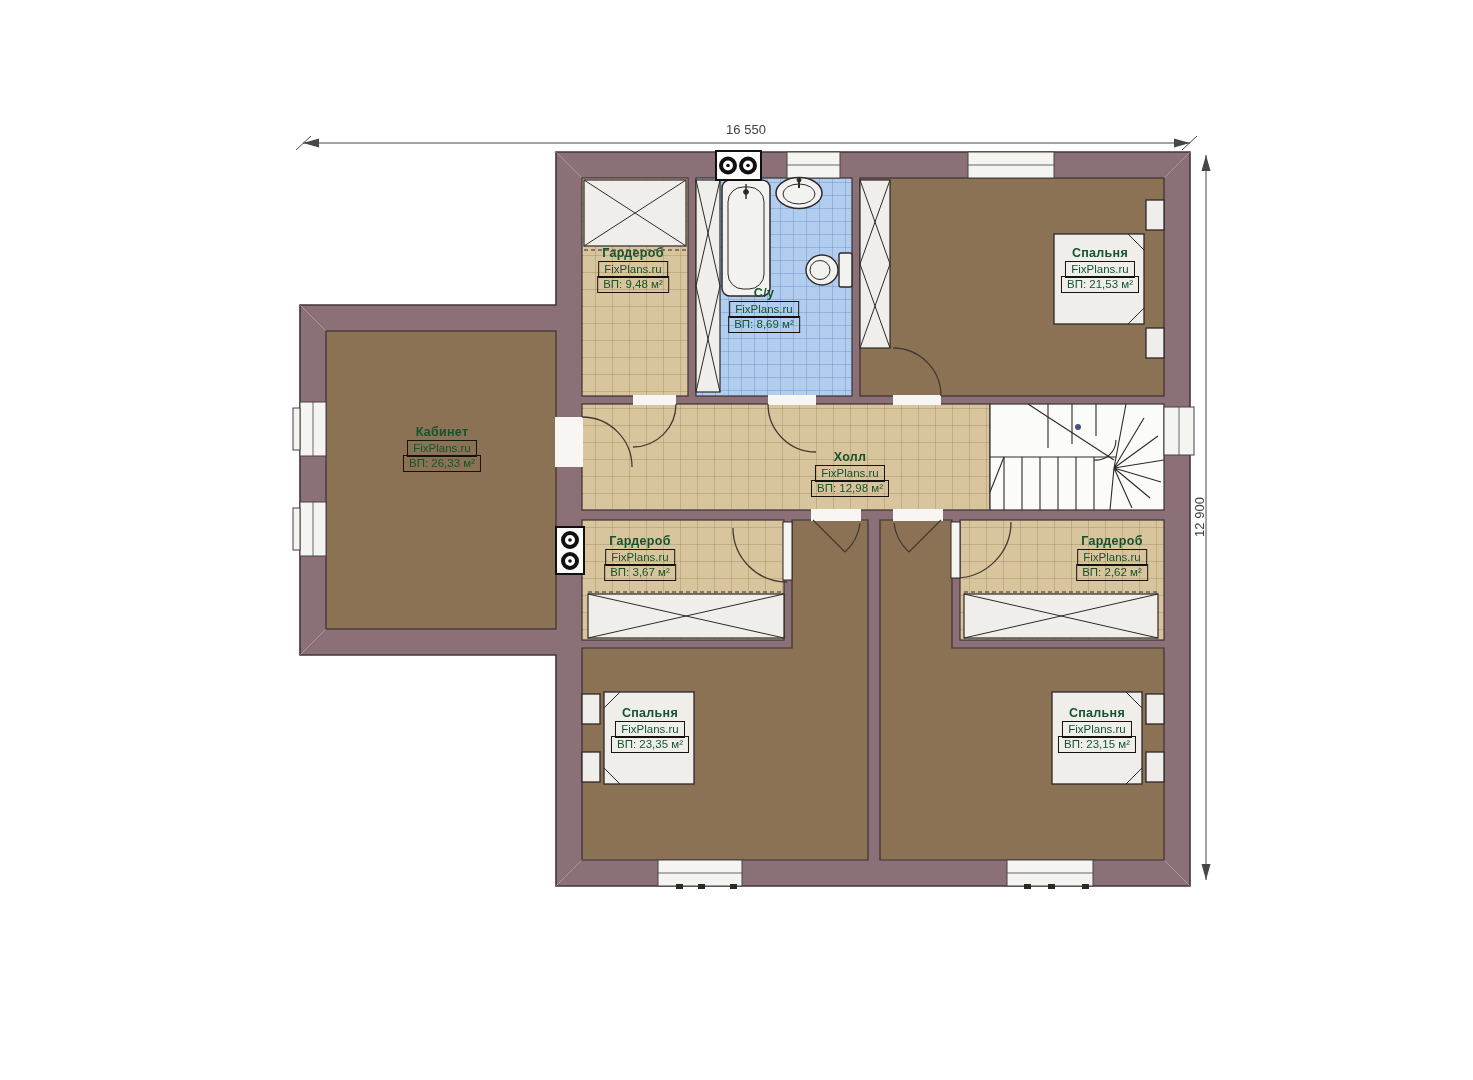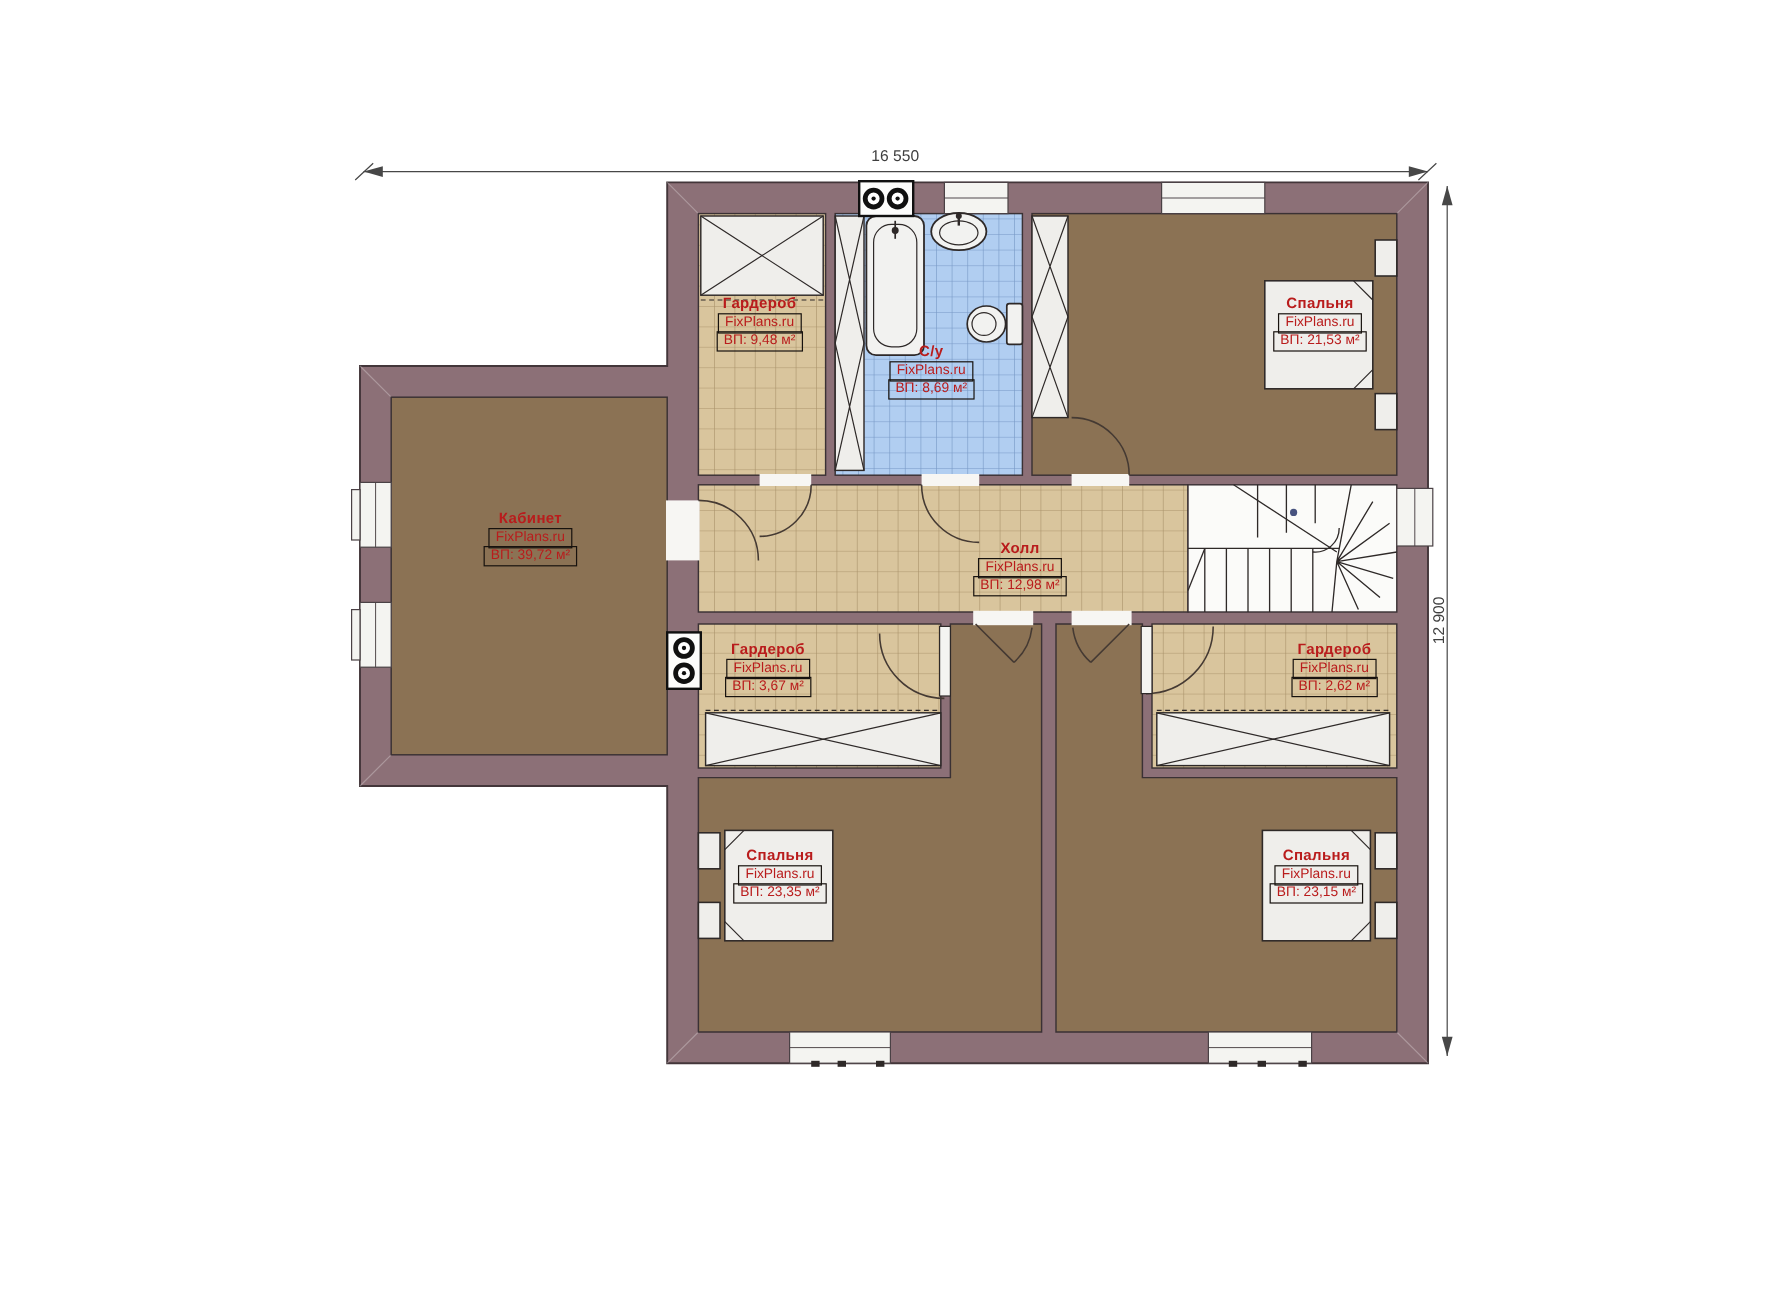--- a/index.html
+++ b/index.html
@@ -1,21 +1,21 @@
 <!DOCTYPE html>
 <html><head>
 <meta charset="utf-8">
 <style>
   html,body{margin:0;padding:0;background:#ffffff;}
   #plan{position:relative;width:1473px;height:1080px;background:#ffffff;overflow:hidden;
         font-family:"Liberation Sans", sans-serif;}
   #plan-svg{position:absolute;left:0;top:0;}
   .labels{position:absolute;left:0;top:0;width:100%;height:100%;pointer-events:none;}
   .room-label{position:absolute;display:flex;flex-direction:column;align-items:center;
-              transform:translateX(-50%);color:#b91c1c;}
+              transform:translateX(-50%);color:#14532d;}
   .rl-title{font-size:12.5px;font-weight:bold;letter-spacing:.3px;margin-bottom:2px;white-space:nowrap;}
   .rl-box{font-size:11.5px;line-height:15px;border:1.5px solid #17120e;padding:0 5px;
           margin-top:-1.5px;white-space:nowrap;background:transparent;}
   .dim-label{position:absolute;font-size:13px;color:#3f3f3f;transform:translateX(-50%);white-space:nowrap;}
   .dim-label.vert{transform:translate(-50%,-50%) rotate(-90deg);}
 </style>
 </head>
 <body>
 
 <div id="plan">
@@ -220,36 +220,36 @@
 </svg>
 
 <div class="labels">
 
   <div class="room-label" style="left:633px;top:246px;">
     <div class="rl-title">Гардероб</div>
     <div class="rl-box">FixPlans.ru</div>
     <div class="rl-box">ВП: 9,48 м²</div>
   </div>
 
-  <div class="room-label" style="left:764px;top:286px;margin-left:12px;">
+  <div class="room-label" style="left:764px;top:286px;">
     <div class="rl-title">С/у</div>
     <div class="rl-box">FixPlans.ru</div>
     <div class="rl-box">ВП: 8,69 м²</div>
   </div>
 
   <div class="room-label" style="left:1100px;top:246px;">
     <div class="rl-title">Спальня</div>
     <div class="rl-box">FixPlans.ru</div>
     <div class="rl-box">ВП: 21,53 м²</div>
   </div>
 
   <div class="room-label" style="left:442px;top:425px;">
     <div class="rl-title">Кабинет</div>
     <div class="rl-box">FixPlans.ru</div>
-    <div class="rl-box">ВП: 39,72 м²</div>
+    <div class="rl-box">ВП: 26,33 м²</div>
   </div>
 
   <div class="room-label" style="left:850px;top:428px;margin-top:22px;">
     <div class="rl-title">Холл</div>
     <div class="rl-box">FixPlans.ru</div>
     <div class="rl-box">ВП: 12,98 м²</div>
   </div>
 
   <div class="room-label" style="left:640px;top:534px;">
     <div class="rl-title">Гардероб</div>

